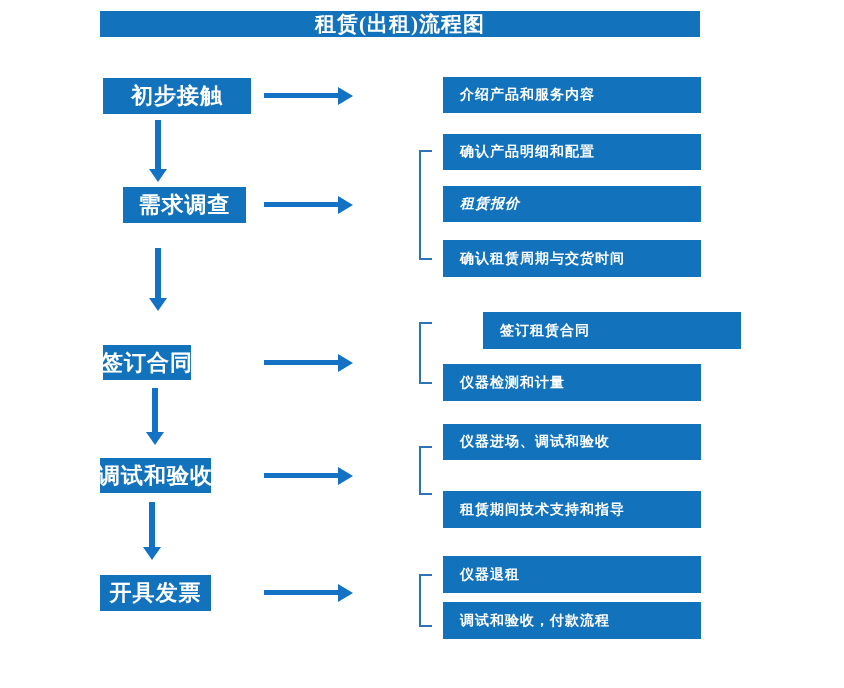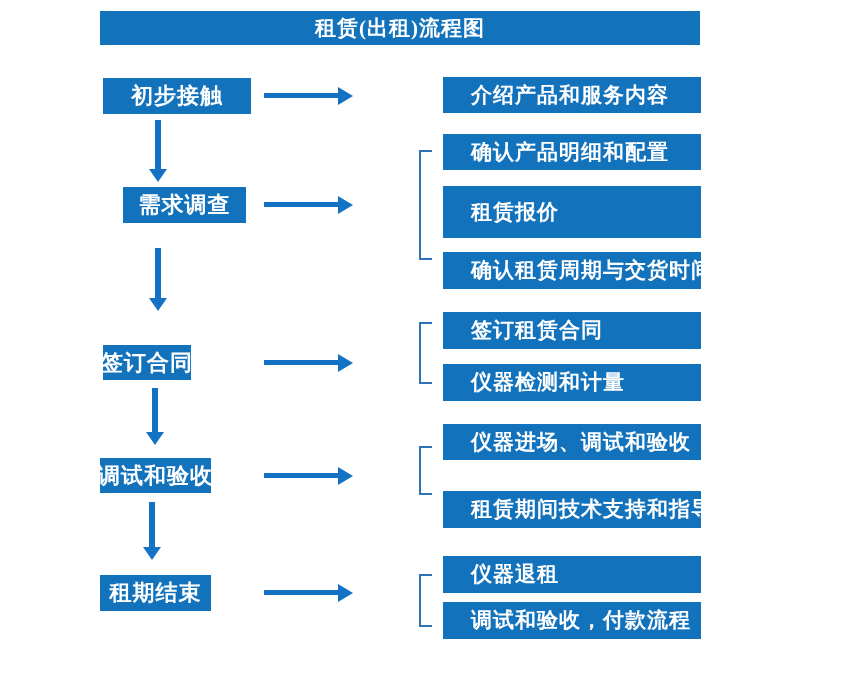--- a/index.html
+++ b/index.html
@@ -22,32 +22,32 @@
     font-weight: bold;
     font-size: 22px;
     line-height: 1;
     display: flex;
     align-items: center;
     box-sizing: border-box;
     letter-spacing: 1px;
     white-space: nowrap;
   }
   .title-bar {
-    left: 100px; top: 11px; width: 600px; height: 34px;
+    left: 100px; top: 11px; width: 600px; height: 26px;
     justify-content: center;
     font-size: 21px;
   }
   .step {
     justify-content: center;
   }
   .detail {
     left: 443px; width: 258px;
-    padding-left: 28px;
+    padding-left: 17px;
     justify-content: flex-start;
-    font-size: 21px;
+    font-size: 14px;
   }
   
   .harrow {
     position: absolute;
     left: 264px;
     width: 74px;
     height: 5px;
     background: var(--arrow-blue, #1372C4);
   }
   .harrow::after {
@@ -93,27 +93,27 @@
 <body>
 
 <div class="canvas">
 
   <div class="box title-bar">租赁(出租)流程图</div>
 
   <div class="box step" style="left:103px; top:78px;  width:148px; height:36px;">初步接触</div>
   <div class="box step" style="left:103px; top:187px; width:123px; height:36px;margin-left:20px;">需求调查</div>
   <div class="box step" style="left:103px; top:345px; width:88px; height:35px;">签订合同</div>
   <div class="box step" style="left:100px; top:458px; width:111px; height:35px;">调试和验收</div>
-  <div class="box step" style="left:100px; top:575px; width:111px; height:36px;">租期结束</div>
+  <div class="box step" style="left:100px; top:575px; width:111px; height:36px;">开具发票</div>
 
   <div class="box detail" style="top:77px;  height:36px;">介绍产品和服务内容</div>
   <div class="box detail" style="top:134px; height:36px;">确认产品明细和配置</div>
-  <div class="box detail" style="top:186px; height:52px;">租赁报价</div>
-  <div class="box detail" style="top:252px; height:37px;">确认租赁周期与交货时间</div>
-  <div class="box detail" style="top:312px; height:37px;">签订租赁合同</div>
+  <div class="box detail" style="top:186px; height:36px;font-style:italic;">租赁报价</div>
+  <div class="box detail" style="top:240px; height:37px;">确认租赁周期与交货时间</div>
+  <div class="box detail" style="top:312px; height:37px;margin-left:40px;">签订租赁合同</div>
   <div class="box detail" style="top:364px; height:37px;">仪器检测和计量</div>
   <div class="box detail" style="top:424px; height:36px;">仪器进场、调试和验收</div>
   <div class="box detail" style="top:491px; height:37px;">租赁期间技术支持和指导</div>
   <div class="box detail" style="top:556px; height:37px;">仪器退租</div>
   <div class="box detail" style="top:602px; height:37px;">调试和验收，付款流程</div>
 
   <div class="harrow" style="top:93px;"></div>
   <div class="harrow" style="top:202px;"></div>
   <div class="harrow" style="top:360px;"></div>
   <div class="harrow" style="top:473px;"></div>

